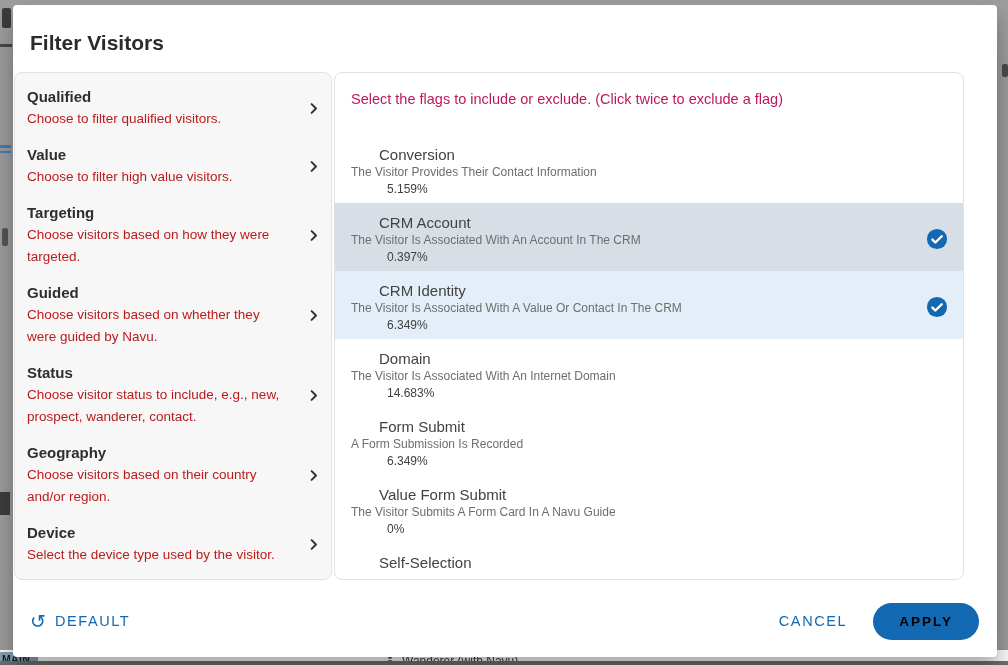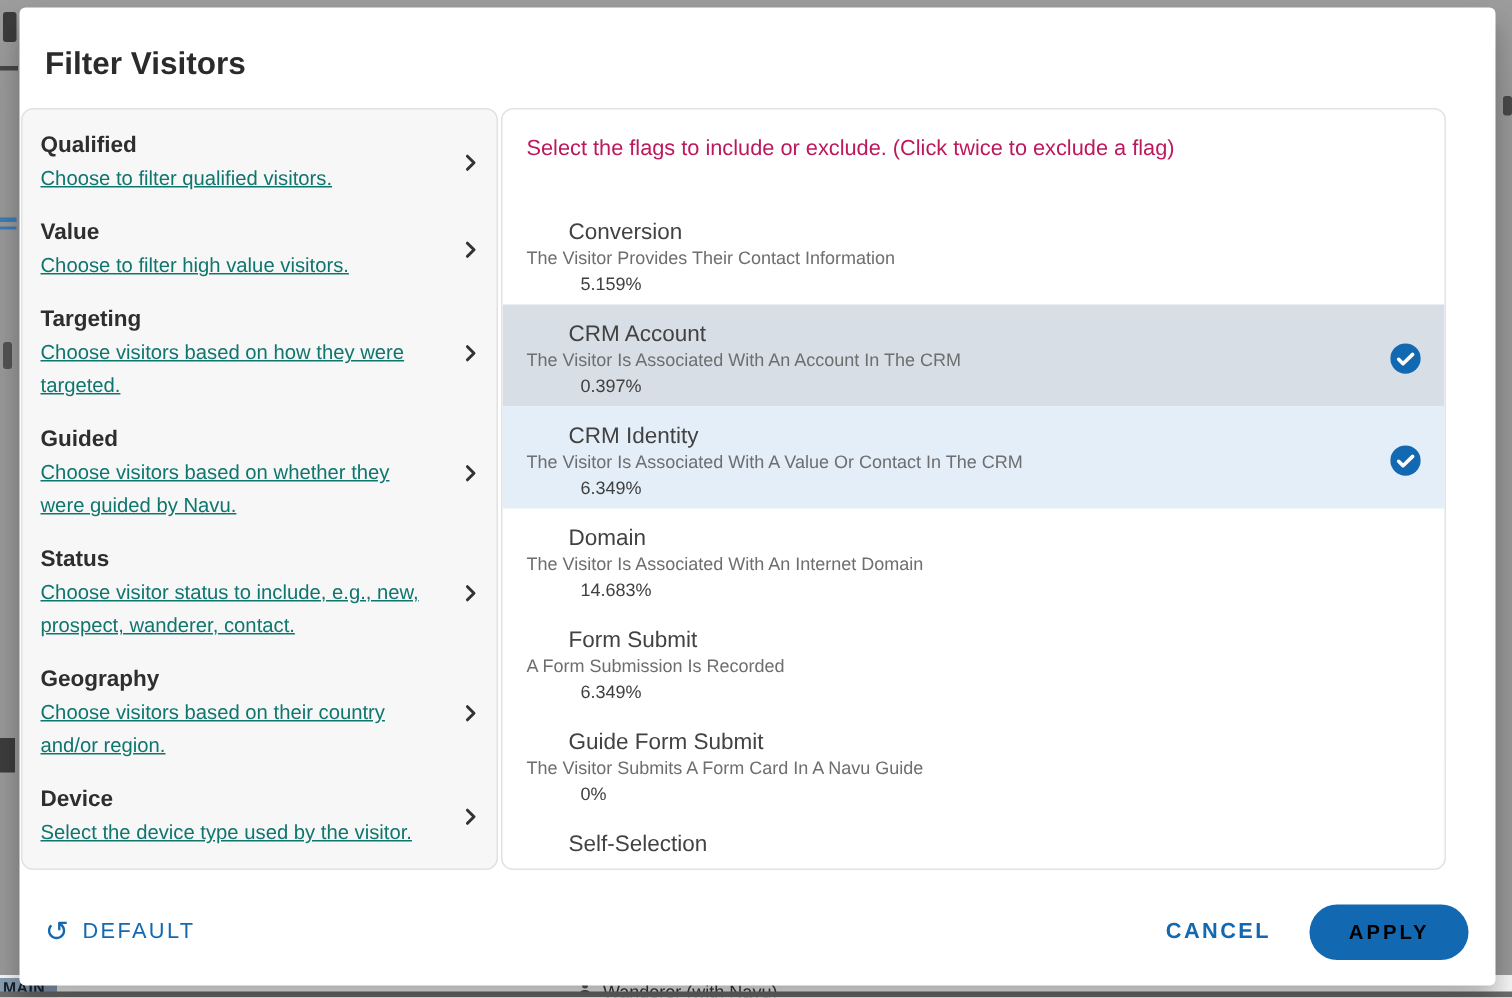--- a/index.html
+++ b/index.html
@@ -21,21 +21,21 @@
   .modal-title { position:absolute; left:17px; top:26px; font-size:21px; font-weight:600; color:#2b2b2b; }
 
   .panels { position:absolute; left:1px; top:67px; width:950px; height:508px; display:flex; gap:2px; }
 
   
   .left-panel { width:318px; height:508px; background:#f7f7f7; border:1px solid #e2e2e2; border-radius:8px;
                 overflow:hidden; padding-top:6px; }
   .cat { display:flex; align-items:center; padding:7px 10px 7px 12px; cursor:pointer; }
   .cat-text { width:262px; }
   .cat-label { font-size:15px; font-weight:600; color:#2e2e2e; line-height:22px; }
-  .cat-desc { font-size:13.5px; color:#0f766e; line-height:22px;text-decoration:underline; }
+  .cat-desc { font-size:13.5px; color:#b91c1c; line-height:22px; }
   .chev { margin-left:auto; display:flex; align-items:center; }
 
   
   .right-panel { flex:1; height:508px; background:#ffffff; border:1px solid #e2e2e2; border-radius:8px; overflow:hidden; }
   .flags-header { padding:16px 16px 0 16px; font-size:14.5px; color:#be185d; line-height:20px; }
   .flag-rows { margin-top:26px; }
   .flag { height:68px; padding:10px 15px 6px 16px; display:flex; align-items:flex-start; cursor:pointer; }
   .flag.selected-active { background:var(--row-active-bg,#d7dee6); }
   .flag.selected { background:var(--row-selected-bg,#e4eef8); }
   .flag-name { font-size:15px; color:#424242; line-height:20px;margin-left:28px; }
@@ -44,21 +44,21 @@
   .check { margin-left:auto; align-self:center; display:flex; }
 
   
   .footer { position:absolute; left:0; right:0; bottom:0; height:72px; display:flex; align-items:center;
             padding:0 18px 0 17px; }
   .btn { background:none; border:none; cursor:pointer; font-family:inherit; }
   .btn-default { display:flex; align-items:center; gap:9px; color:var(--accent-blue,#1269b2);
                  font-size:14.5px; letter-spacing:1.6px; font-weight:500; }
   .restore-glyph { font-size:19px; line-height:19px; font-weight:400; letter-spacing:0; }
   .footer-right { margin-left:auto; display:flex; align-items:center; gap:26px; }
-  .btn-cancel { color:var(--accent-blue,#1269b2); font-size:14.5px; letter-spacing:1.6px; font-weight:700; }
+  .btn-cancel { color:var(--accent-blue,#1269b2); font-size:14.5px; letter-spacing:1.6px; font-weight:400; }
   .btn-apply { background:var(--accent-blue,#1269b2); color:#000000; font-size:13.5px; font-weight:700;
                letter-spacing:2px; height:37px; padding:0 26px; border-radius:19px; }
 </style>
 </head>
 <body>
 
 <div class="screen">
 
   <div class="bg-frag" style="left:2px;top:8px;width:9px;height:20px;background:#3c3c3c;border-radius:2px;"></div>
   <div class="bg-frag" style="left:0;top:44px;width:12px;height:3px;background:#474747;"></div>
@@ -226,21 +226,21 @@
             <div>
               <div class="flag-name">Form Submit</div>
               <div class="flag-desc">A Form Submission Is Recorded</div>
               <div class="flag-pct">6.349%</div>
             </div>
 
           </div>
 
           <div class="flag">
             <div>
-              <div class="flag-name">Guide Form Submit</div>
+              <div class="flag-name">Value Form Submit</div>
               <div class="flag-desc">The Visitor Submits A Form Card In A Navu Guide</div>
               <div class="flag-pct">0%</div>
             </div>
 
           </div>
 
           <div class="flag">
             <div>
               <div class="flag-name">Self-Selection</div>
               <div class="flag-desc"></div>

